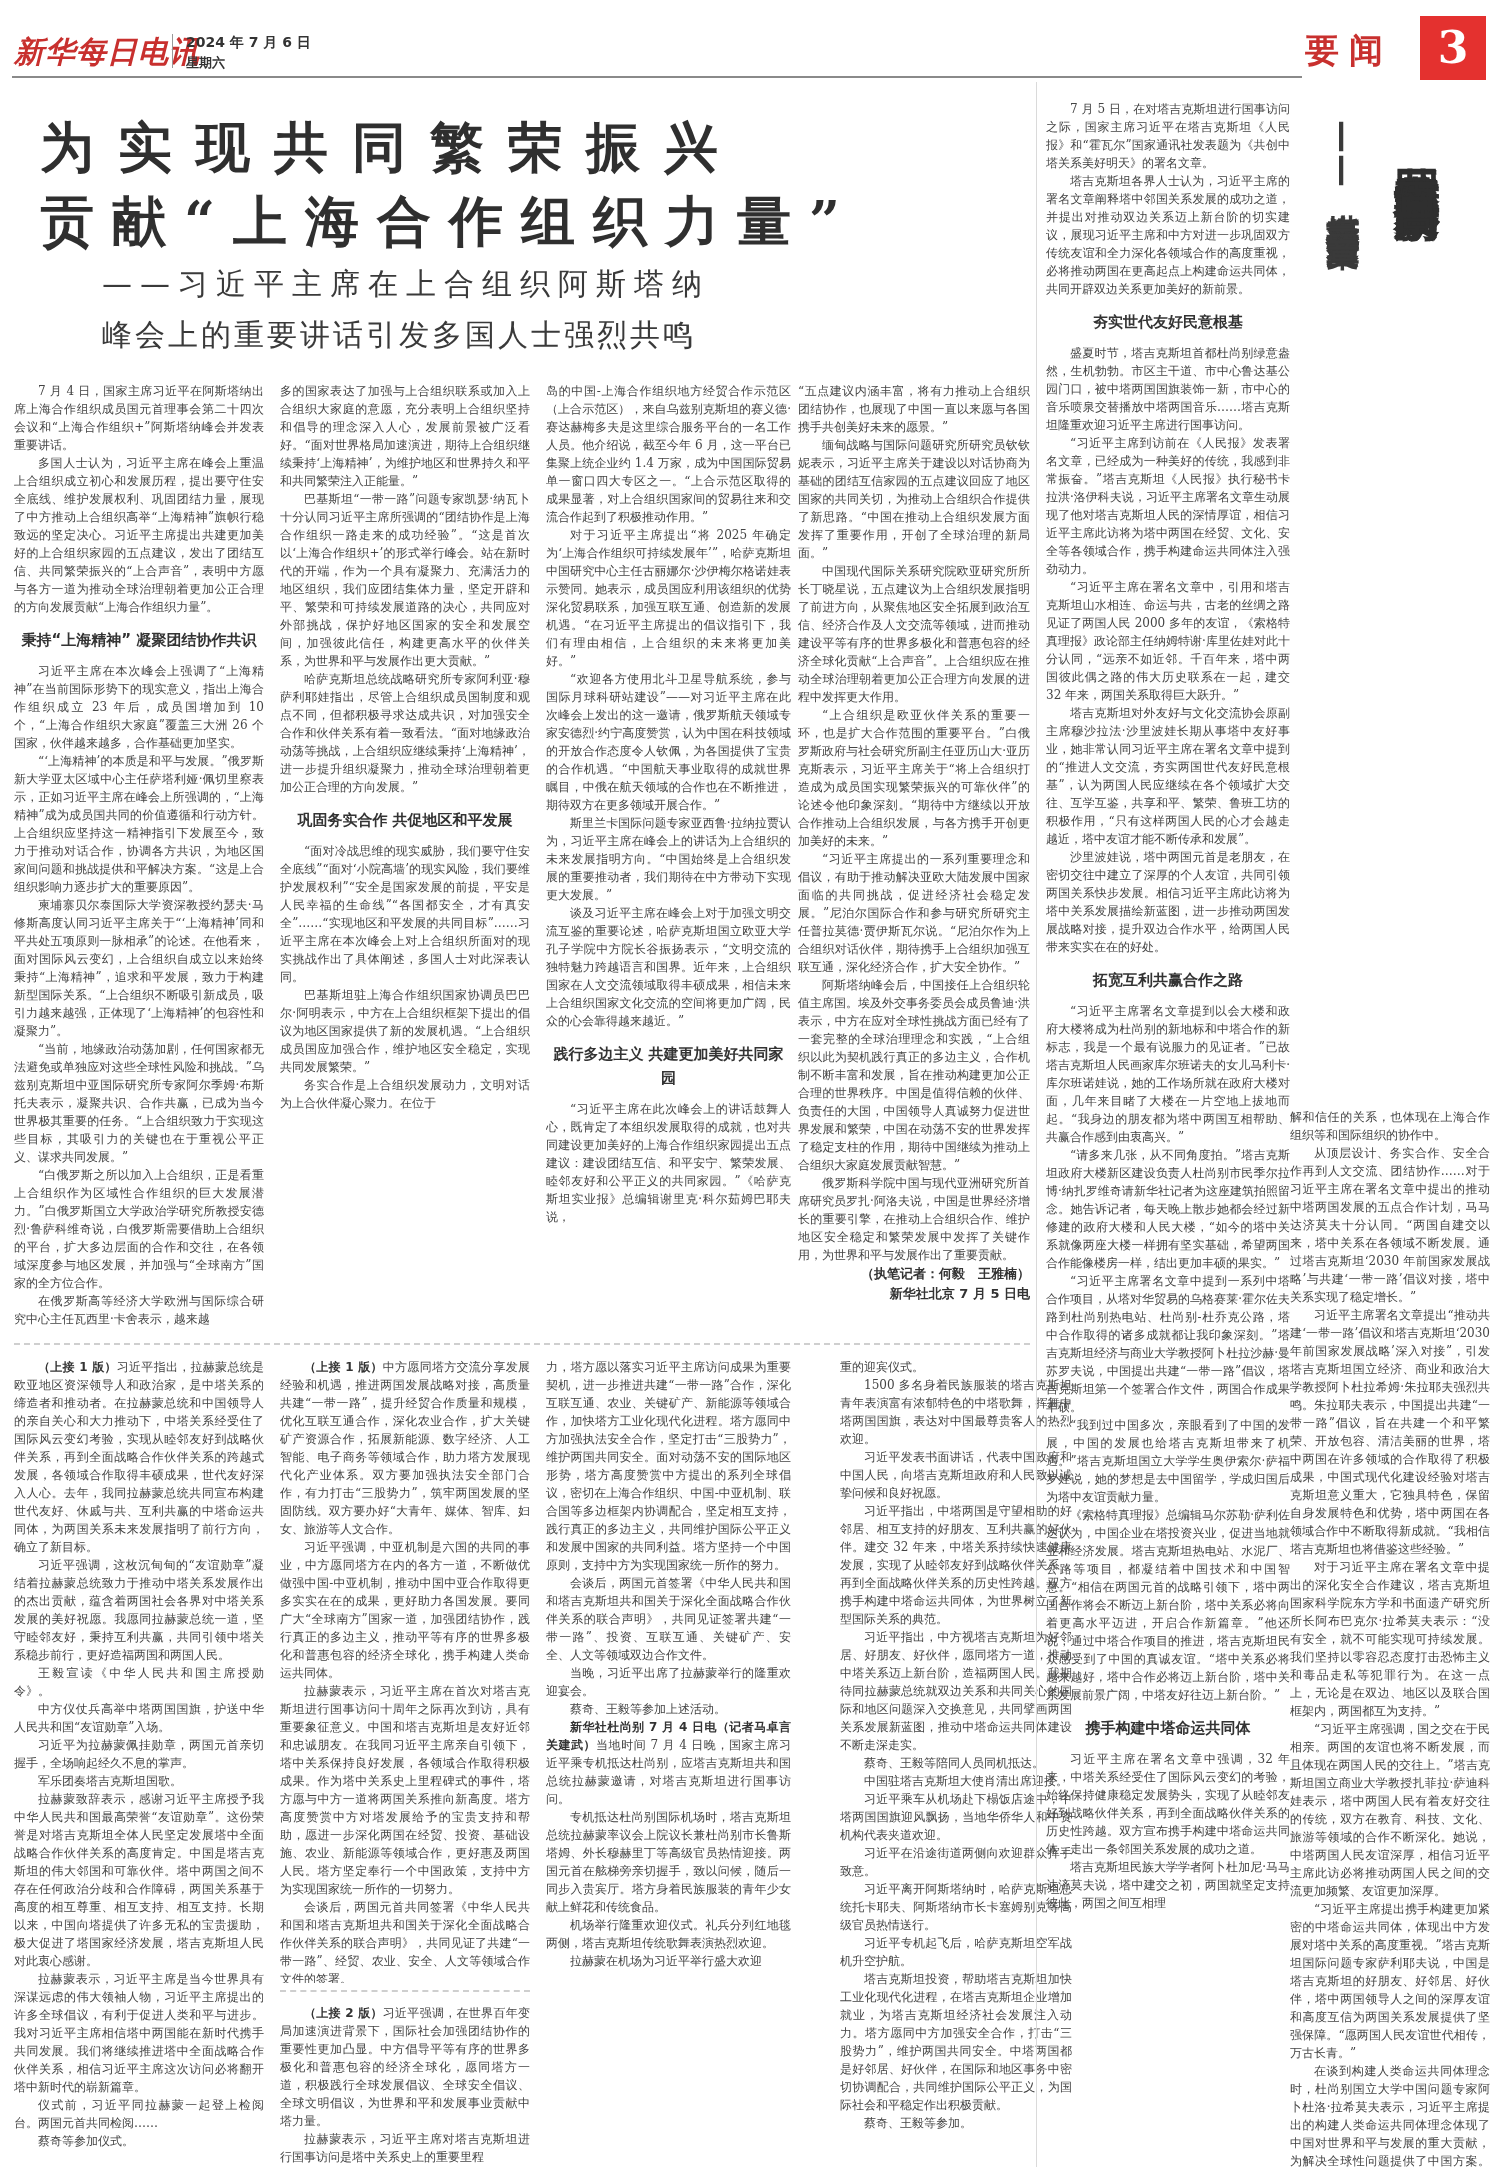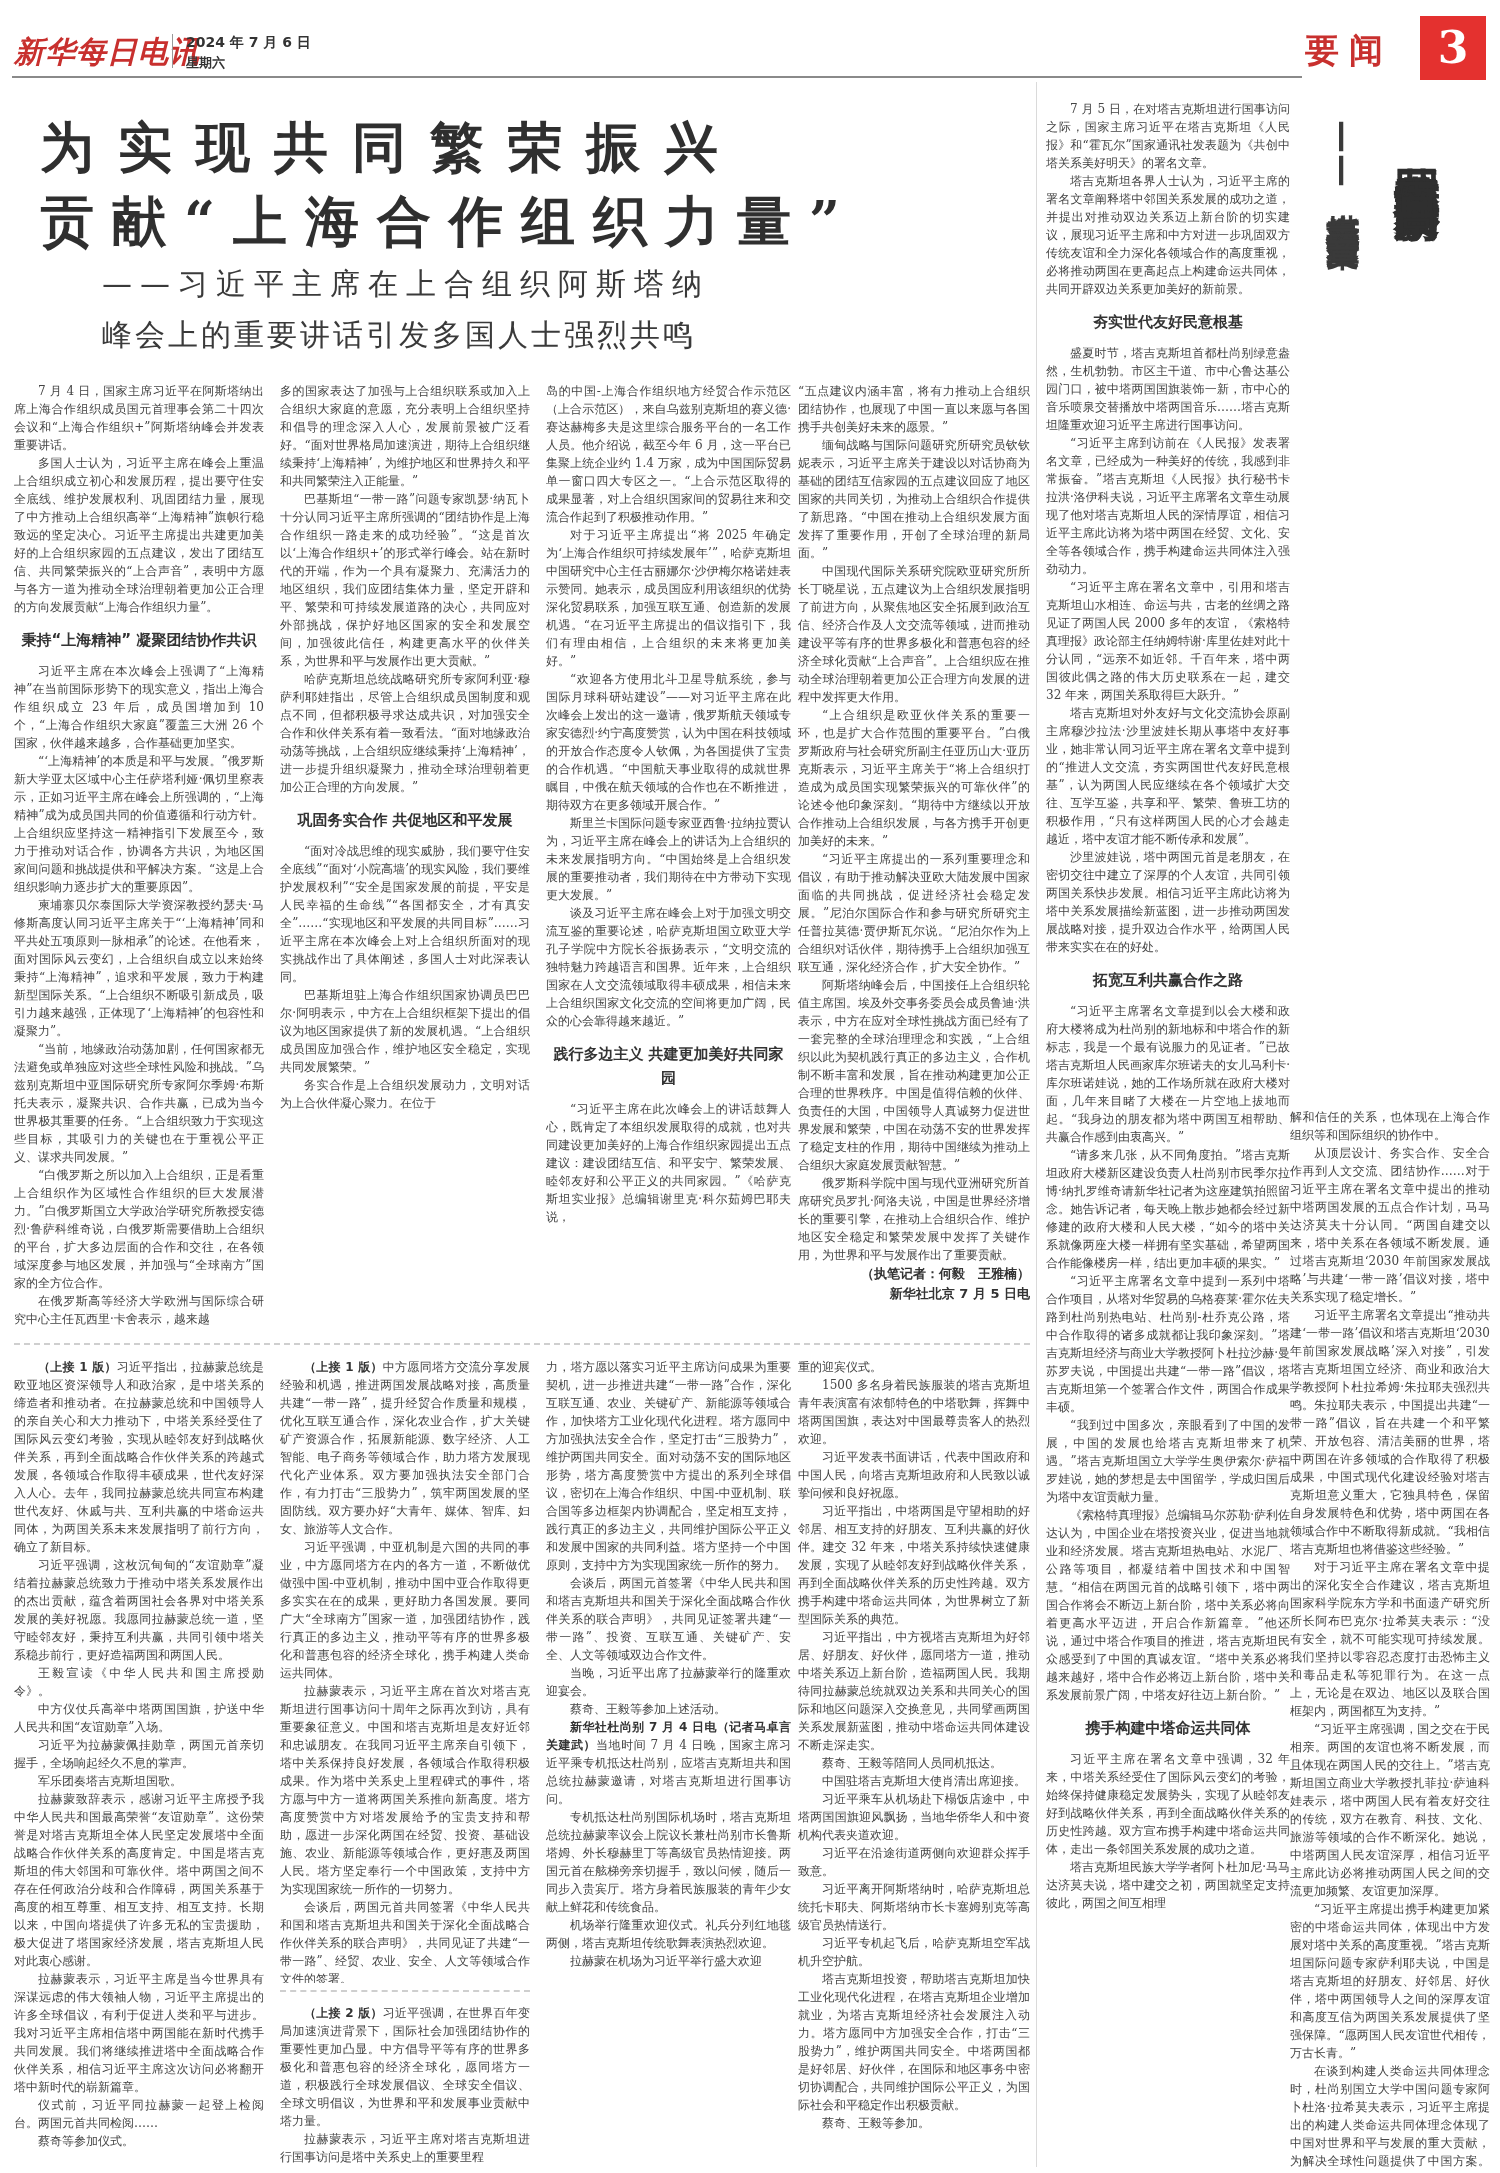--- a/index.html
+++ b/index.html
@@ -136,21 +136,21 @@
   <p style="text-indent:0">力，塔方愿以落实习近平主席访问成果为重要契机，进一步推进共建“一带一路”合作，深化互联互通、农业、关键矿产、新能源等领域合作，加快塔方工业化现代化进程。塔方愿同中方加强执法安全合作，坚定打击“三股势力”，维护两国共同安全。面对动荡不安的国际地区形势，塔方高度赞赏中方提出的系列全球倡议，密切在上海合作组织、中国-中亚机制、联合国等多边框架内协调配合，坚定相互支持，践行真正的多边主义，共同维护国际公平正义和发展中国家的共同利益。塔方坚持一个中国原则，支持中方为实现国家统一所作的努力。</p>
   <p>会谈后，两国元首签署《中华人民共和国和塔吉克斯坦共和国关于深化全面战略合作伙伴关系的联合声明》，共同见证签署共建“一带一路”、投资、互联互通、关键矿产、安全、人文等领域双边合作文件。</p>
   <p>当晚，习近平出席了拉赫蒙举行的隆重欢迎宴会。</p>
   <p>蔡奇、王毅等参加上述活动。</p>
   <p><span class="lead">新华社杜尚别 7 月 4 日电（记者马卓言　关建武）</span><span>当地时间 7 月 4 日晚，国家主席习近平乘专机抵达杜尚别，应塔吉克斯坦共和国总统拉赫蒙邀请，对塔吉克斯坦进行国事访问。</span></p>
   <p>专机抵达杜尚别国际机场时，塔吉克斯坦总统拉赫蒙率议会上院议长兼杜尚别市长鲁斯塔姆、外长穆赫里丁等高级官员热情迎接。两国元首在舷梯旁亲切握手，致以问候，随后一同步入贵宾厅。塔方身着民族服装的青年少女献上鲜花和传统食品。</p>
   <p>机场举行隆重欢迎仪式。礼兵分列红地毯两侧，塔吉克斯坦传统歌舞表演热烈欢迎。</p>
   <p>拉赫蒙在机场为习近平举行盛大欢迎</p>
 </div>
 
-<div class="col" style="left:798px; top:1358px; width:232px; height:810px;">
+<div class="col" style="left:840px; top:1358px; width:232px; height:810px;">
   <p style="text-indent:0">重的迎宾仪式。</p>
   <p>1500 多名身着民族服装的塔吉克斯坦青年表演富有浓郁特色的中塔歌舞，挥舞中塔两国国旗，表达对中国最尊贵客人的热烈欢迎。</p>
   <p>习近平发表书面讲话，代表中国政府和中国人民，向塔吉克斯坦政府和人民致以诚挚问候和良好祝愿。</p>
   <p>习近平指出，中塔两国是守望相助的好邻居、相互支持的好朋友、互利共赢的好伙伴。建交 32 年来，中塔关系持续快速健康发展，实现了从睦邻友好到战略伙伴关系，再到全面战略伙伴关系的历史性跨越。双方携手构建中塔命运共同体，为世界树立了新型国际关系的典范。</p>
   <p>习近平指出，中方视塔吉克斯坦为好邻居、好朋友、好伙伴，愿同塔方一道，推动中塔关系迈上新台阶，造福两国人民。我期待同拉赫蒙总统就双边关系和共同关心的国际和地区问题深入交换意见，共同擘画两国关系发展新蓝图，推动中塔命运共同体建设不断走深走实。</p>
   <p>蔡奇、王毅等陪同人员同机抵达。</p>
   <p>中国驻塔吉克斯坦大使肖清出席迎接。</p>
   <p>习近平乘车从机场赴下榻饭店途中，中塔两国国旗迎风飘扬，当地华侨华人和中资机构代表夹道欢迎。</p>
   <p>习近平在沿途街道两侧向欢迎群众挥手致意。</p>
   <p>习近平离开阿斯塔纳时，哈萨克斯坦总统托卡耶夫、阿斯塔纳市长卡塞姆别克等高级官员热情送行。</p>

